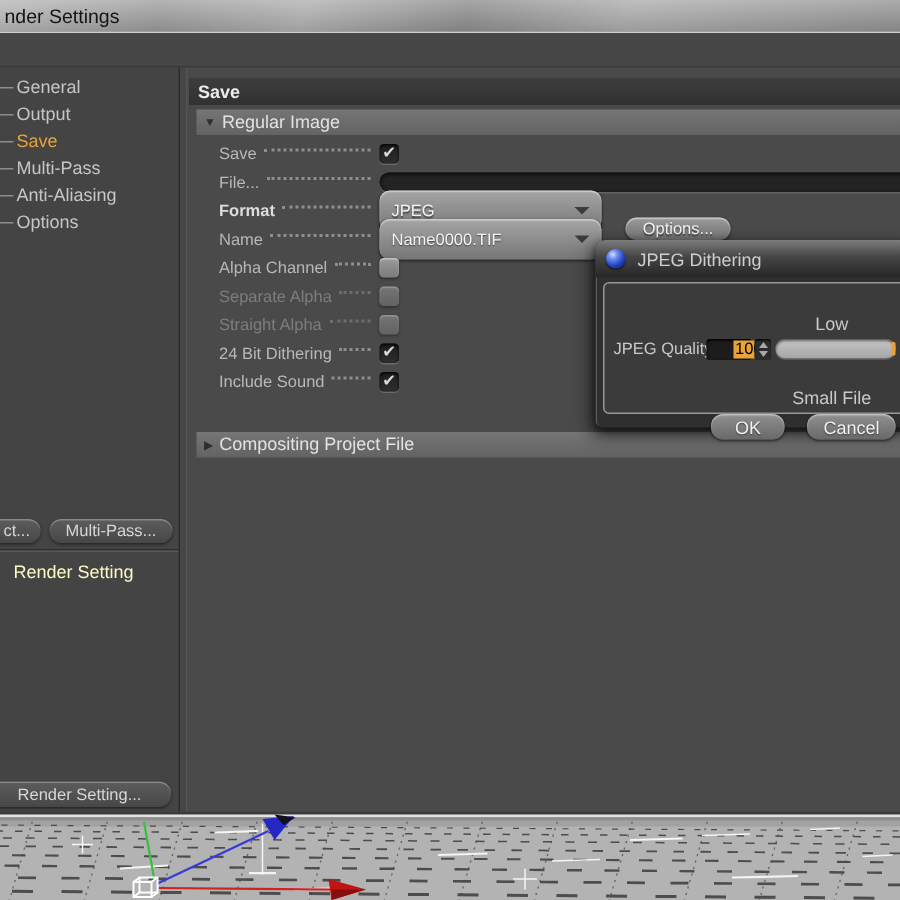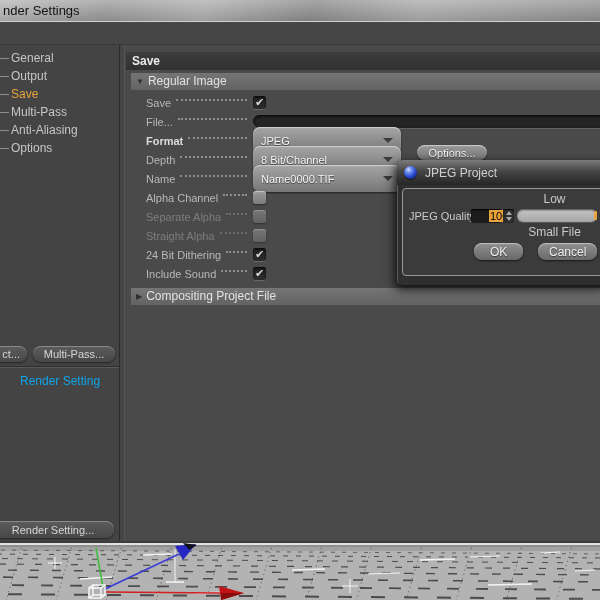--- a/index.html
+++ b/index.html
@@ -39,21 +39,21 @@
   .tree-item .connector { width:9px; height:1px; background:#8d8d8d; margin-right:2px; flex:0 0 auto; }
   .tree-item.selected .label { color:#e8a33c; }
 
   .side-btn {
     position:absolute; height:16px; border-radius:8px; font-size:11px; color:#d6d6d6;
     background:linear-gradient(#5d5d5d,#474747);
     box-shadow:inset 0 1px 0 rgba(255,255,255,.28), 0 1px 2px rgba(0,0,0,.5);
     display:flex; align-items:center; justify-content:center; white-space:nowrap;
   }
   .h-sep { position:absolute; left:0; width:119px; height:2px; border-top:1px solid #2e2e2e; border-bottom:1px solid #585858; }
-  .preset-label { position:absolute; left:20px; font-size:12px; color:#0ea5e9; white-space:nowrap; }
+  .preset-label { position:absolute; left:9px; font-size:12px; color:#fef9c3; white-space:nowrap; }
 
   
   .main { position:absolute; left:126px; top:45px; width:474px; height:496px; background:#4a4a4a; }
   .panel-header {
     position:absolute; left:0; top:7px; width:474px; height:18px;
     background:linear-gradient(#3d3d3d,#313131);
     color:#ececec; font-size:12px; font-weight:bold; line-height:18px; padding-left:6px;
   }
   .section-bar {
     position:absolute; left:5px; right:0; height:17px;
@@ -128,21 +128,21 @@
   .orb {
     width:13px; height:13px; border-radius:50%;
     background:radial-gradient(circle at 35% 28%, #cfe0ff 0%, #6b8cf0 25%, #2340c0 60%, #0a1668 100%);
     box-shadow:0 1px 1px rgba(0,0,0,.6);
   }
   .dialog-body {
     margin:3px 5px 0 5px; height:88px;
     background:#3b3b3b; border:1px solid #989898; border-radius:4px;
     padding:3px 6px 0 6px;
   }
-  .drow { display:flex; align-items:center; }
+  .drow { display:flex; align-items:center;margin-top:17px; }
   .dspacer { width:103px; flex:0 0 auto; }
   .dscale { flex:1; text-align:center; color:#c9c9c9; font-size:12px; height:14px; line-height:14px; }
   .qrow { height:17px; margin:1px 0; }
   .qlabel { width:62px; flex:0 0 auto; color:#c9c9c9; font-size:11px; white-space:nowrap; }
   .qinput {
     width:30px; height:14px; flex:0 0 auto; background:#1c1c1c; border-radius:2px;
     box-shadow:inset 0 1px 2px #000; display:flex; align-items:center; padding-left:18px;
   }
   .qinput .sel { background:#e8a33c; color:#000; font-size:11px; line-height:12px; padding:0 1px; }
   .spinner {
@@ -261,30 +261,20 @@
         <span class="dropdown">
           <span>JPEG</span>
           <span class="dd-arrow"></span>
         </span>
         <span class="gray-btn options-btn">
           <span>Options...</span>
         </span>
       </div>
       <div class="row">
         <span class="labelwrap">
-            <span class="lbl">Depth</span>
-            <span class="dots"></span>
-          </span>
-        <span class="dropdown">
-          <span>8 Bit/Channel</span>
-          <span class="dd-arrow"></span>
-        </span>
-      </div>
-      <div class="row">
-        <span class="labelwrap">
             <span class="lbl">Name</span>
             <span class="dots"></span>
           </span>
         <span class="dropdown">
           <span>Name0000.TIF</span>
           <span class="dd-arrow"></span>
         </span>
       </div>
       <div class="row">
         <span class="labelwrap">
@@ -329,21 +319,21 @@
 
     <div class="section-bar" style="top:243px;">
       <span class="tri">▶</span>
       <span>Compositing Project File</span>
     </div>
   </div>
 
   <div class="dialog">
     <div class="dialog-title">
       <span class="orb"></span>
-      <span>JPEG Project</span>
+      <span>JPEG Dithering</span>
     </div>
     <div class="dialog-body">
       <div class="drow">
         <span class="dspacer"></span>
         <span class="dscale">Low</span>
       </div>
       <div class="drow qrow">
         <span class="qlabel">JPEG Quality</span>
         <span class="qinput">
           <span class="sel">100</span>

